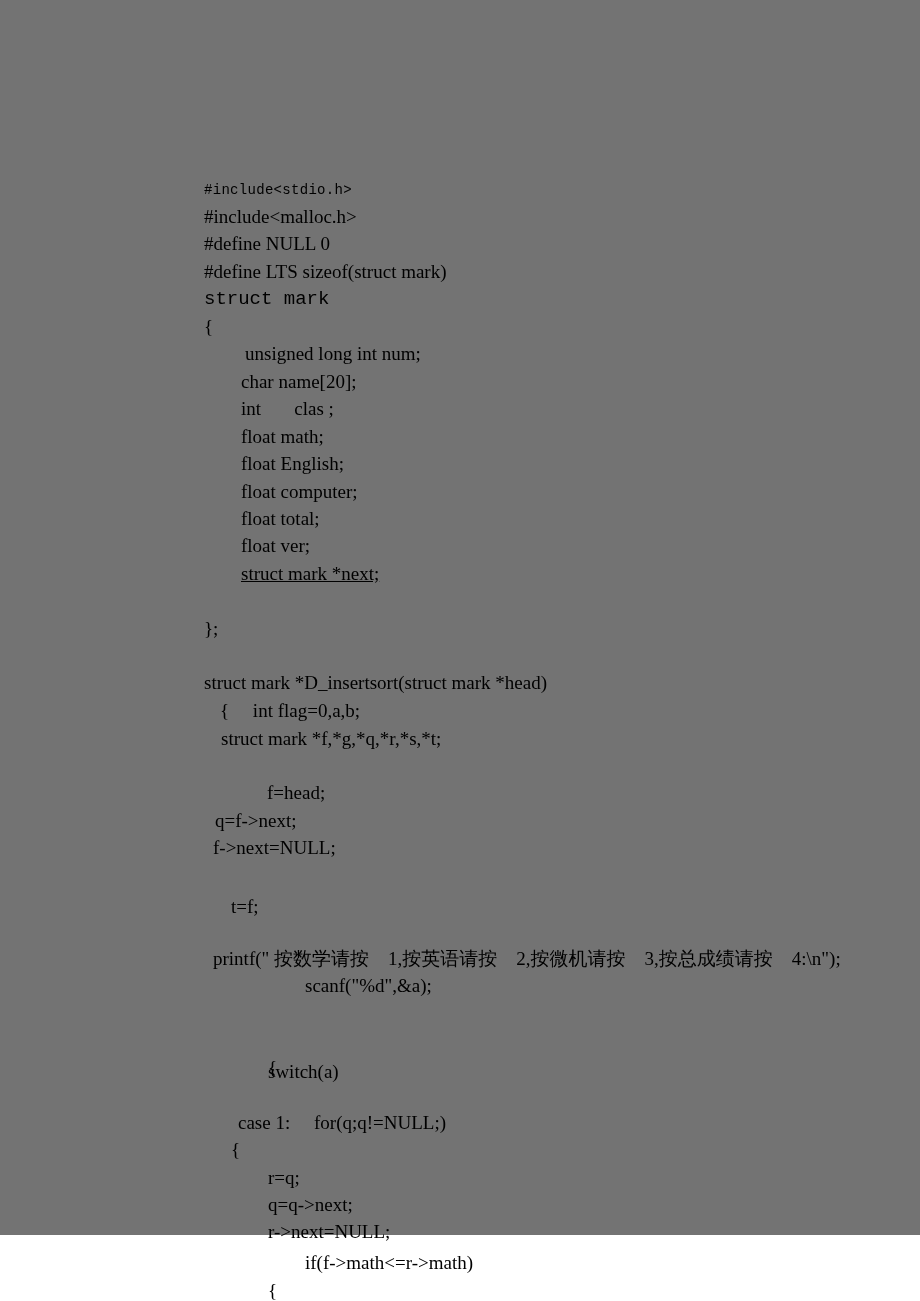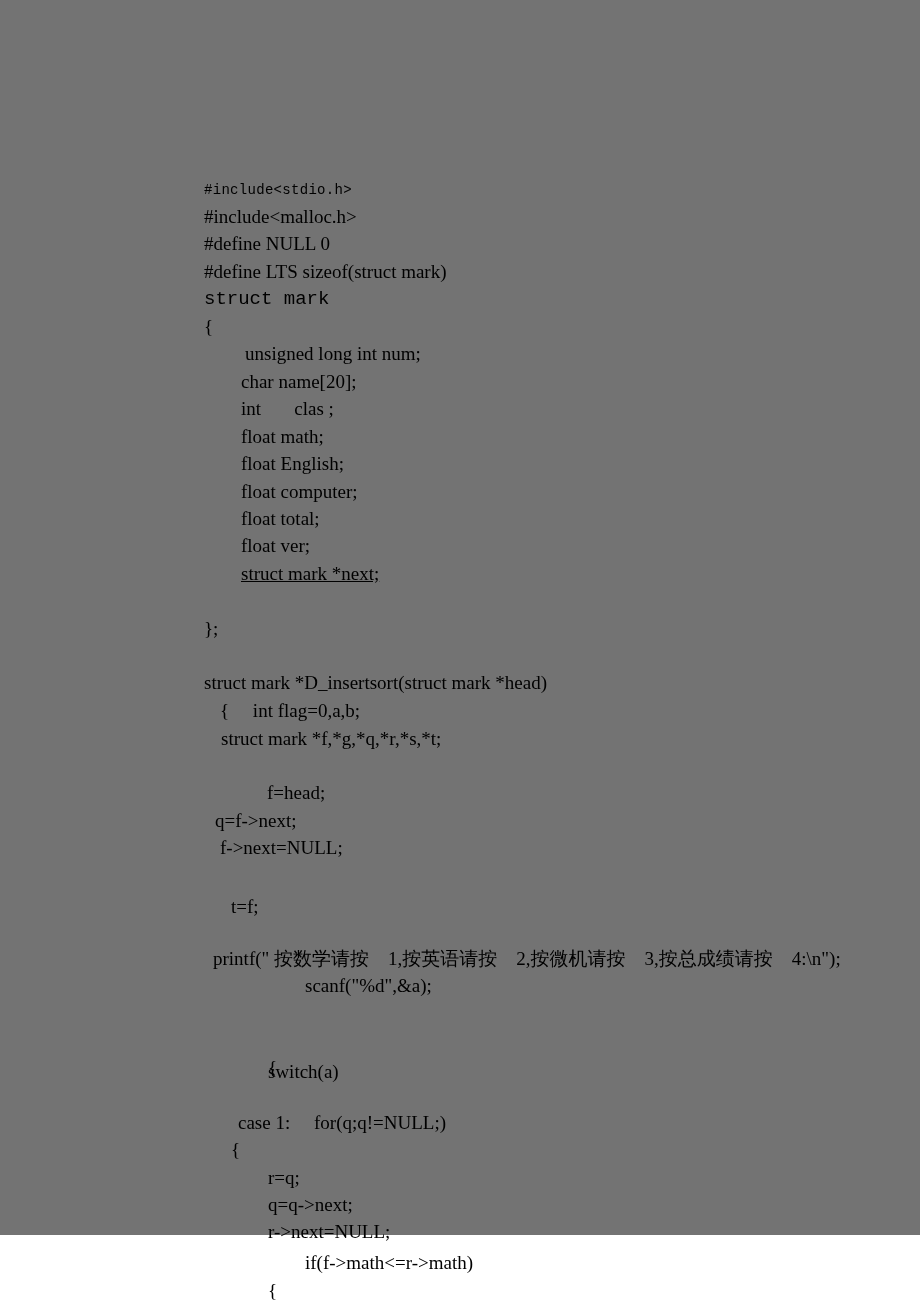--- a/index.html
+++ b/index.html
@@ -37,21 +37,21 @@
     <div class="line" style="left: 241px; top: 483px;">float computer;</div>
     <div class="line" style="left: 241px; top: 510px;">float total;</div>
     <div class="line" style="left: 241px; top: 537px;">float ver;</div>
     <div class="line" style="left: 241px; top: 565px; text-decoration: underline;">struct mark *next;</div>
     <div class="line" style="left: 204px; top: 620px;">};</div>
     <div class="line" style="left: 204px; top: 674px;">struct mark *D_insertsort(struct mark *head)</div>
     <div class="line" style="left: 220px; top: 702px;">{     int flag=0,a,b;</div>
     <div class="line" style="left: 221px; top: 730px;">struct mark *f,*g,*q,*r,*s,*t;</div>
     <div class="line" style="left: 231px; top: 784px; margin-left: 36px;">f=head;</div>
     <div class="line" style="left: 215px; top: 812px;">q=f-&gt;next;</div>
-    <div class="line" style="left: 220px; top: 839px;">f-&gt;next=NULL;</div>
+    <div class="line" style="left: 213px; top: 839px;">f-&gt;next=NULL;</div>
     <div class="line" style="left: 231px; top: 866px; margin-top: 32px;">t=f;</div>
     <div class="line" style="left: 213px; top: 950px;">printf(" 按数学请按    1,按英语请按    2,按微机请按    3,按总成绩请按    4:\n");</div>
     <div class="line" style="left: 305px; top: 977px;">scanf("%d",&amp;a);</div>
     <div class="line" style="left: 268px; top: 1032px; margin-top: 31px;">switch(a)</div>
     <div class="line" style="left: 268px; top: 1059px;">{</div>
     <div class="line" style="left: 238px; top: 1114px;">case 1:     for(q;q!=NULL;)</div>
     <div class="line" style="left: 231px; top: 1141px;">{</div>
     <div class="line" style="left: 268px; top: 1169px;">r=q;</div>
     <div class="line" style="left: 268px; top: 1196px;">q=q-&gt;next;</div>
     <div class="line" style="left: 268px; top: 1223px;">r-&gt;next=NULL;</div>

